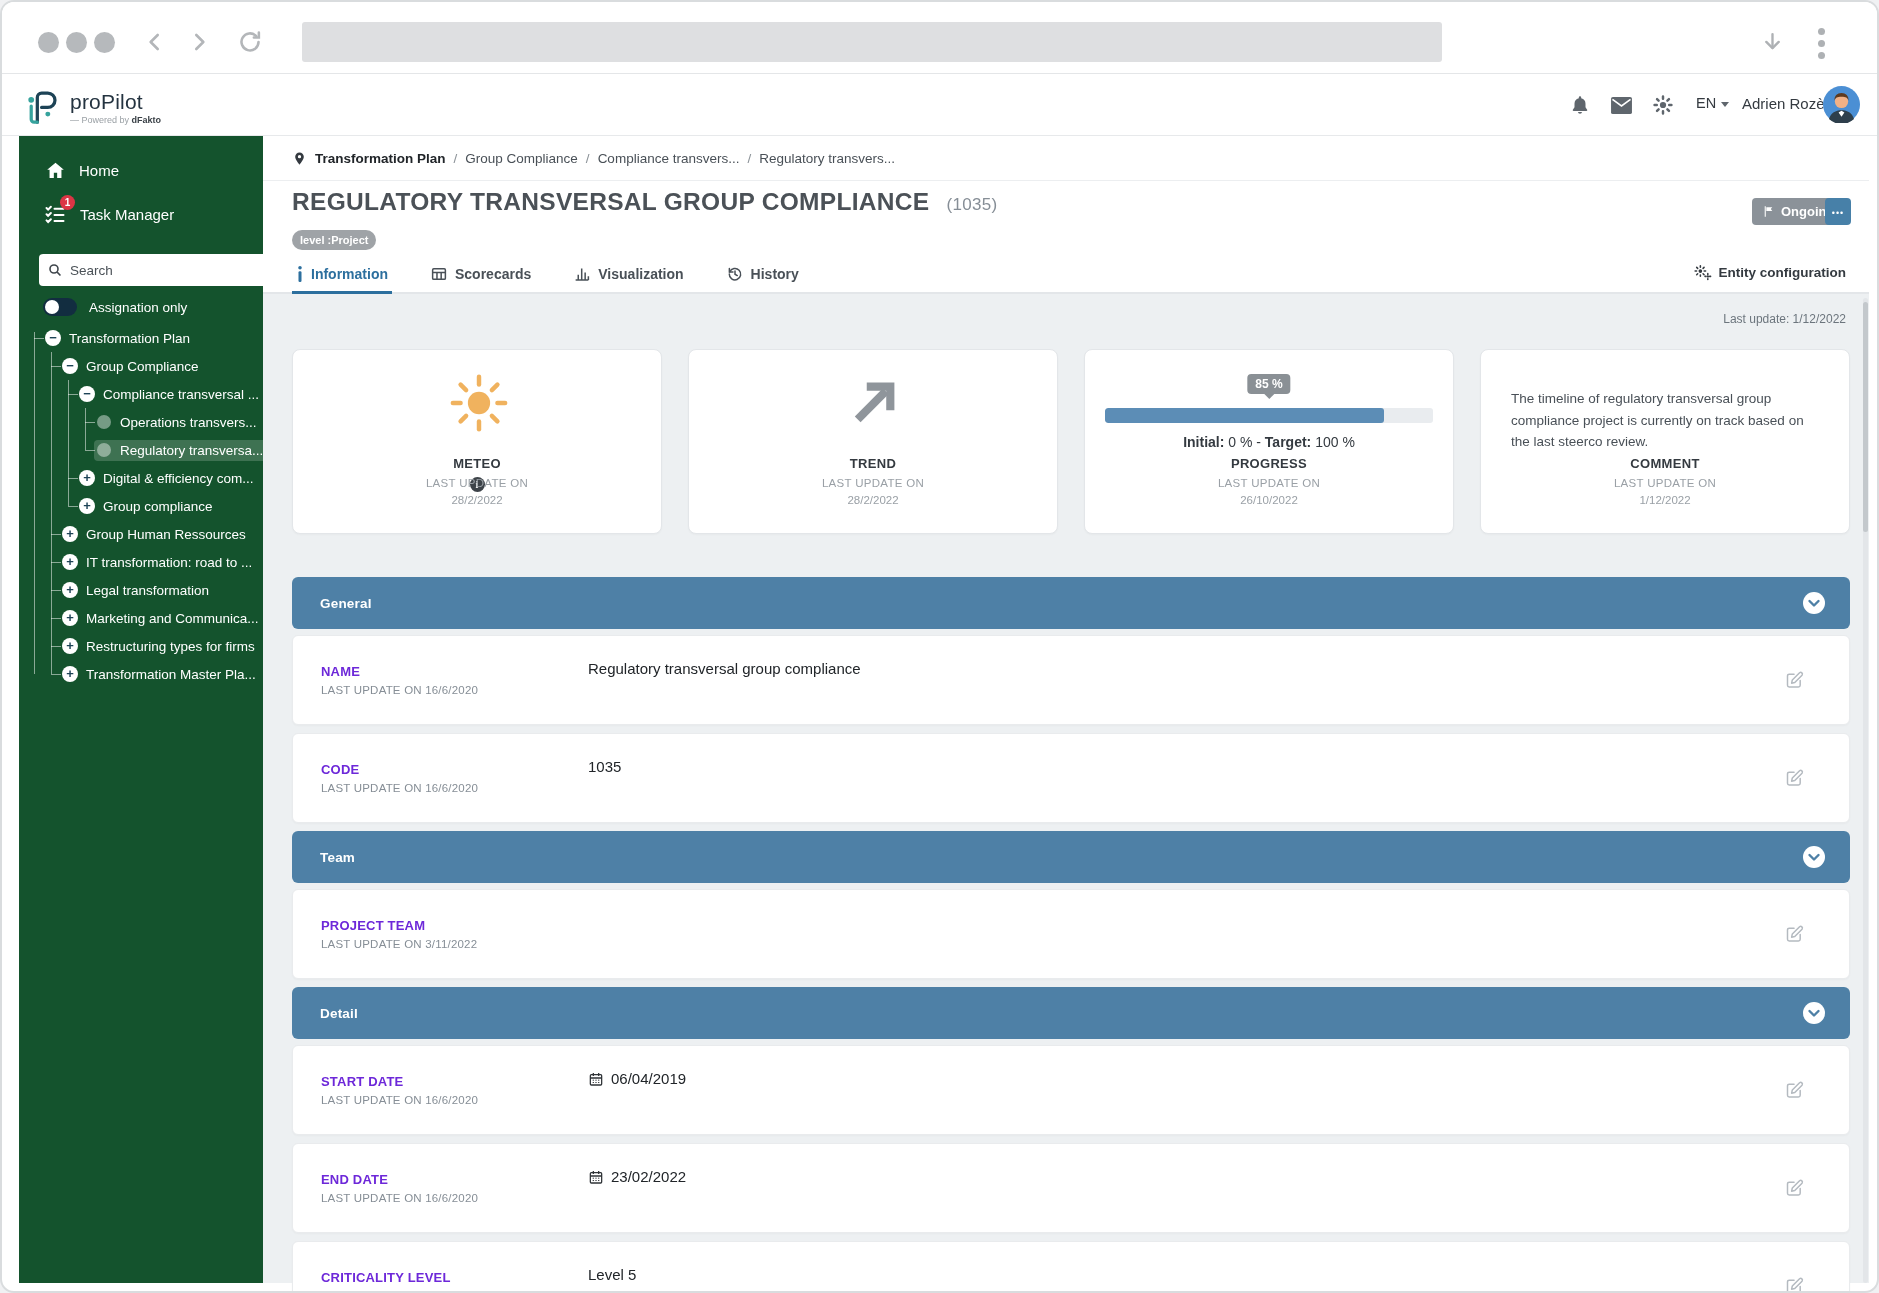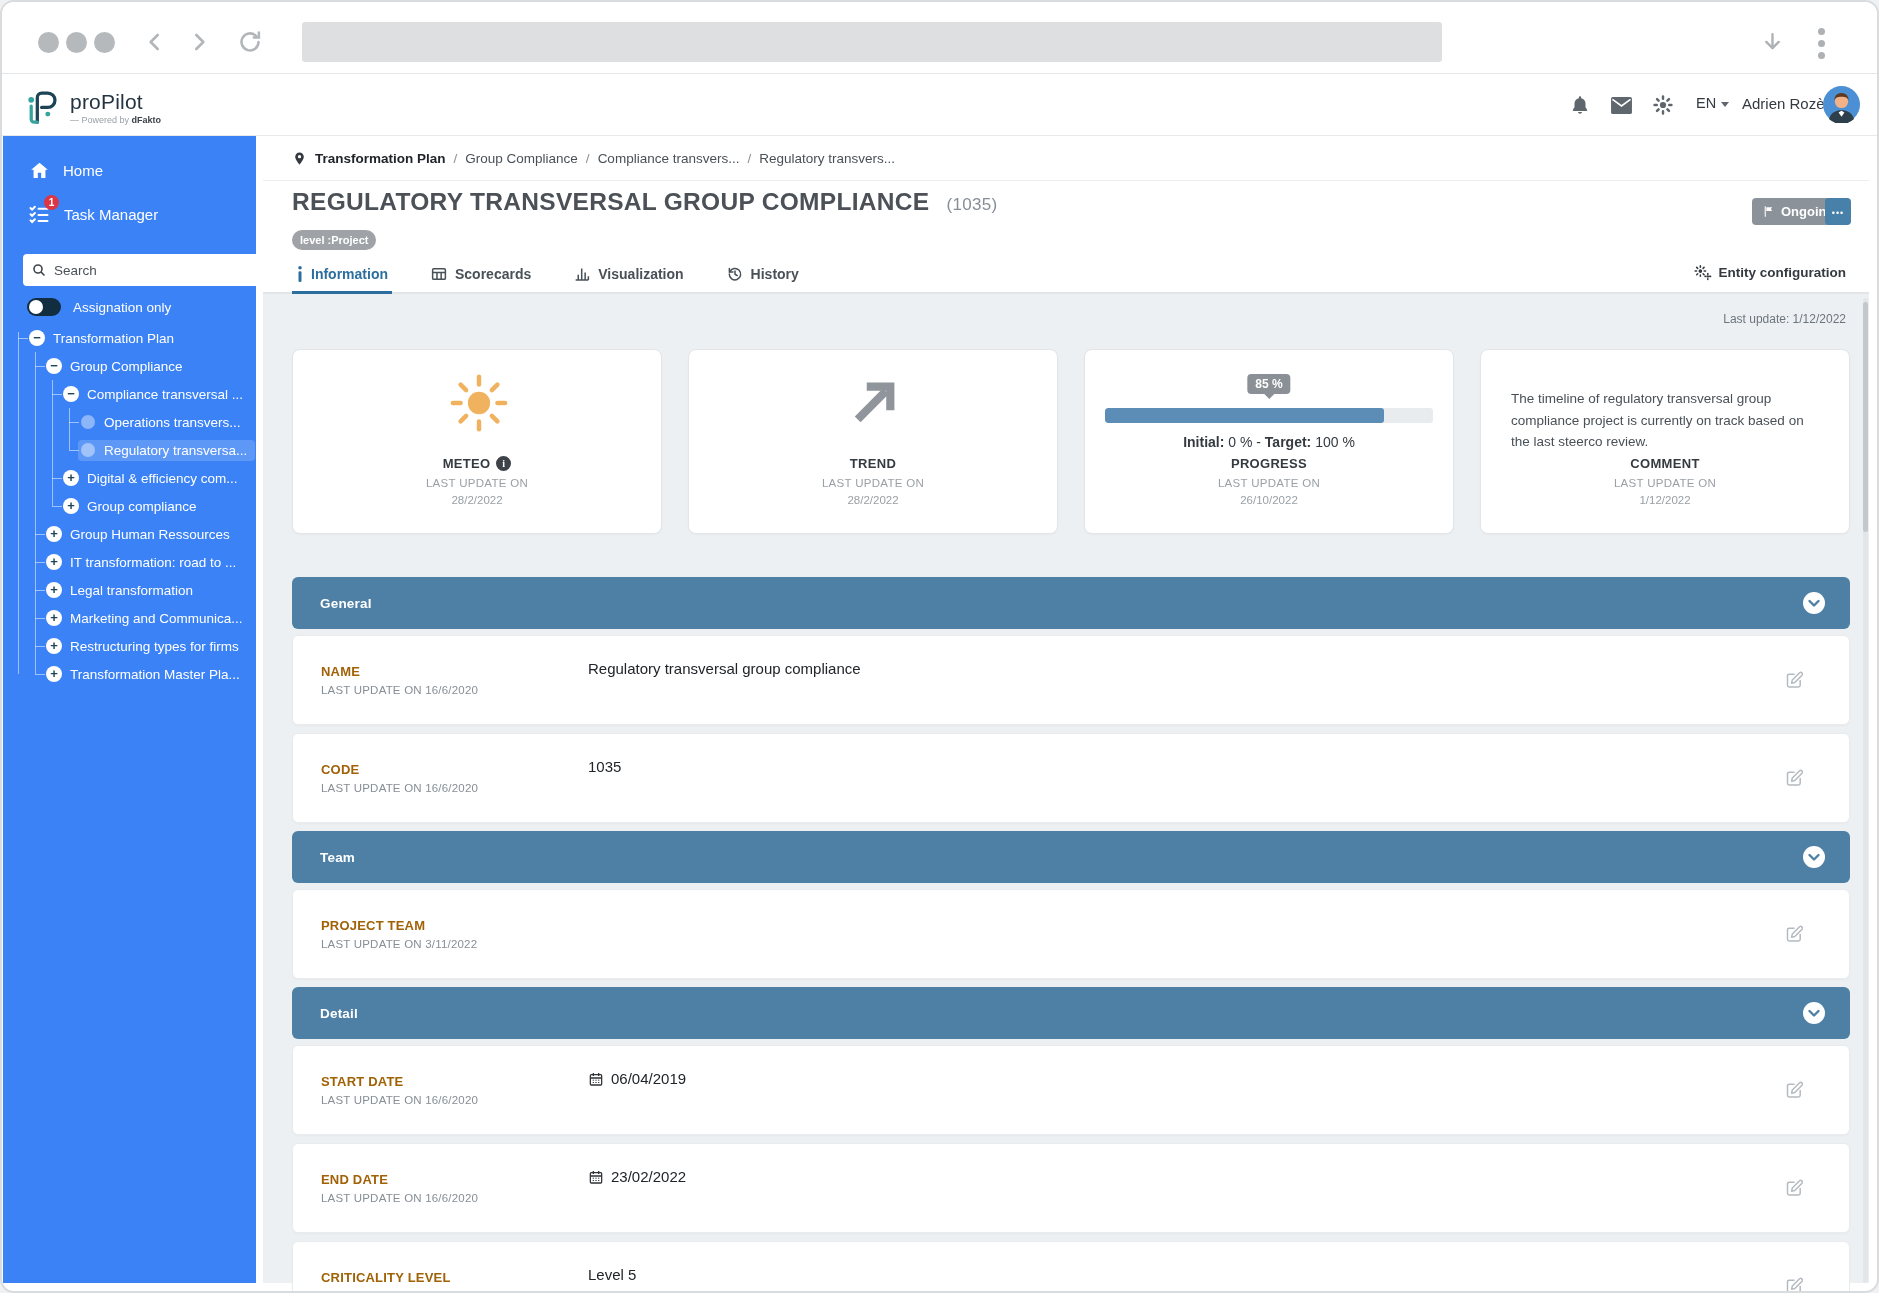--- a/index.html
+++ b/index.html
@@ -20,21 +20,21 @@
 
   
   .appheader { position:absolute; left:0; top:72px; right:0; height:62px; background:#fff; border-bottom:1px solid #e7e9eb; }
   .logotext { font-size:21px; font-weight:500; color:#243340; letter-spacing:.2px; }
   .poweredline { font-size:9px; color:#9aa0a5; margin-top:1px; }
   .poweredline b { color:#3a4147; }
   .hicon { color:#5f666d; }
   .caret { display:inline-block; width:0; height:0; border-left:4.5px solid transparent; border-right:4.5px solid transparent; border-top:5px solid #5f666d; margin-left:5px; vertical-align:middle; }
 
   
-  .sidebar { position:absolute; left:1px; top:134px; bottom:8px; width:253px; background:#3b82f6; color:#fff; }
+  .sidebar { position:absolute; left:17px; top:134px; bottom:8px; width:253px; background:#14532d; color:#fff; }
   .navitem { position:absolute; display:flex; align-items:center; gap:13px; font-size:15px; color:#fff; cursor:pointer; }
   .searchbox { position:absolute; left:20px; top:118px; width:240px; height:32px; background:#fff; border-radius:4px; display:flex; align-items:center; padding:0 8px; gap:7px; }
   .searchbox input { border:none; outline:none; width:100%; font-size:13.5px; color:#333; font-family:inherit; background:transparent; }
   .searchbox input::placeholder { color:#4a5157; }
   .switch { width:34px; height:18px; border-radius:9px; background:#122d40; position:relative; flex:none; cursor:pointer; }
   .switch i { position:absolute; left:2px; top:2px; width:14px; height:14px; border-radius:50%; background:#fff; }
   .togglerow { position:absolute; left:24px; top:162px; display:flex; align-items:center; gap:12px; font-size:13.5px; }
 
   .tree { position:absolute; left:0; top:188px; right:0; }
   .vline { position:absolute; width:1px; background:rgba(255,255,255,.5); }
@@ -68,40 +68,40 @@
 
   .tabsrow { position:absolute; left:261px; top:254px; right:8px; height:38px; background:#fff; border-bottom:2px solid #e3e6e9; display:flex; align-items:center; padding-left:33px; gap:42px; }
   .tab { position:relative; height:100%; display:flex; align-items:center; gap:7px; font-size:14px; font-weight:600; color:#495057; cursor:pointer; }
   .tab.active { color:#2c6f9e; }
   .tab.active::after { content:""; position:absolute; left:-4px; right:-4px; bottom:-2px; height:3px; background:#2c6f9e; }
   .entitycfg { position:absolute; right:31px; top:262px; display:flex; align-items:center; gap:7px; font-size:13.5px; font-weight:600; color:#343a40; cursor:pointer; }
   .lastupd { position:absolute; right:31px; top:310px; font-size:12px; color:#6c757d; }
 
   
   .card { position:absolute; top:347px; width:370px; height:185px; background:#fff; border:1px solid #e3e6e9; border-radius:8px; box-shadow:0 1px 2px rgba(0,0,0,.03); }
-  .card .ctitle { position:absolute; left:0; right:0; top:106px; text-align:center; font-size:13px; font-weight:700; color:#343a40; letter-spacing:.3px; display:flex; justify-content:center; align-items:center; gap:6px; }
+  .card .ctitle { position:absolute; left:0; right:0; top:106px; text-align:center; font-size:13px; font-weight:700; color:#343a40; letter-spacing:.3px; display:flex; justify-content:center; align-items:center; gap:6px;flex-direction:column; }
   .card .cupd  { position:absolute; left:0; right:0; top:127px; text-align:center; font-size:11.5px; color:#9aa0a6; letter-spacing:.3px; }
   .card .cdate { position:absolute; left:0; right:0; top:144px; text-align:center; font-size:11.5px; color:#9aa0a6; }
   .infodot { width:15px; height:15px; border-radius:50%; background:#3d4349; color:#fff; font-size:10px; font-weight:700; display:inline-flex; align-items:center; justify-content:center; font-family:"Liberation Serif",serif; }
   .infodot::before { content:"i"; }
   .ptooltip { position:absolute; left:50%; transform:translateX(-50%); top:24px; background:#8a9095; color:#fff; font-size:12px; font-weight:700; border-radius:4px; padding:3px 8px; }
   .ptooltip::after { content:""; position:absolute; left:50%; transform:translateX(-50%); bottom:-5px; border-left:5px solid transparent; border-right:5px solid transparent; border-top:5px solid #8a9095; }
   .pbar { position:absolute; left:20px; right:20px; top:58px; height:15px; background:#e9ecef; border-radius:3px; overflow:hidden; }
   .pfill { height:100%; background:#5c8db6; border-radius:3px; }
   .ptext { position:absolute; left:0; right:0; top:84px; text-align:center; font-size:14px; color:#343a40; }
   .ptext b { font-weight:700; }
   .commenttxt { position:absolute; left:30px; right:26px; top:22px; font-size:13.5px; color:#495057; line-height:1.6;margin-top:16px; }
 
   
   .sechead { position:absolute; left:290px; width:1558px; height:52px; background:#4e80a6; border-radius:6px; display:flex; align-items:center; padding:0 24px 0 28px; cursor:pointer; }
   .sechead .stitle { color:#fff; font-size:13.5px; font-weight:700; letter-spacing:.2px; }
   .sechead .chev { margin-left:auto; }
   .frow { position:absolute; left:290px; width:1558px; height:90px; background:#fff; border:1px solid #e9ebed; border-radius:6px; box-shadow:0 1px 2px rgba(0,0,0,.03); }
   .frow .lab { position:absolute; left:28px; top:50%; transform:translateY(-50%); }
-  .frow .lab .l1 { font-size:13px; font-weight:700; color:#a16207; letter-spacing:.2px; }
+  .frow .lab .l1 { font-size:13px; font-weight:700; color:#6d28d9; letter-spacing:.2px; }
   .frow .lab .l2 { font-size:11.5px; color:#868e96; margin-top:5px; letter-spacing:.2px; }
   .frow .val { position:absolute; left:295px; top:24px; font-size:15px; color:#212529; display:flex; align-items:center; gap:7px; }
   .frow .edit { position:absolute; right:44px; top:50%; transform:translateY(-50%); color:#b4bac0; cursor:pointer; }
 
   .scrolltrack { position:absolute; left:1861px; top:296px; width:5px; height:985px; background:#e3e6e9; border-radius:3px; }
   .scrollthumb { position:absolute; left:1861px; top:300px; width:5px; height:230px; background:#c3c8cc; border-radius:3px; cursor:pointer; }
 </style>
 </head>
 <body>
 

